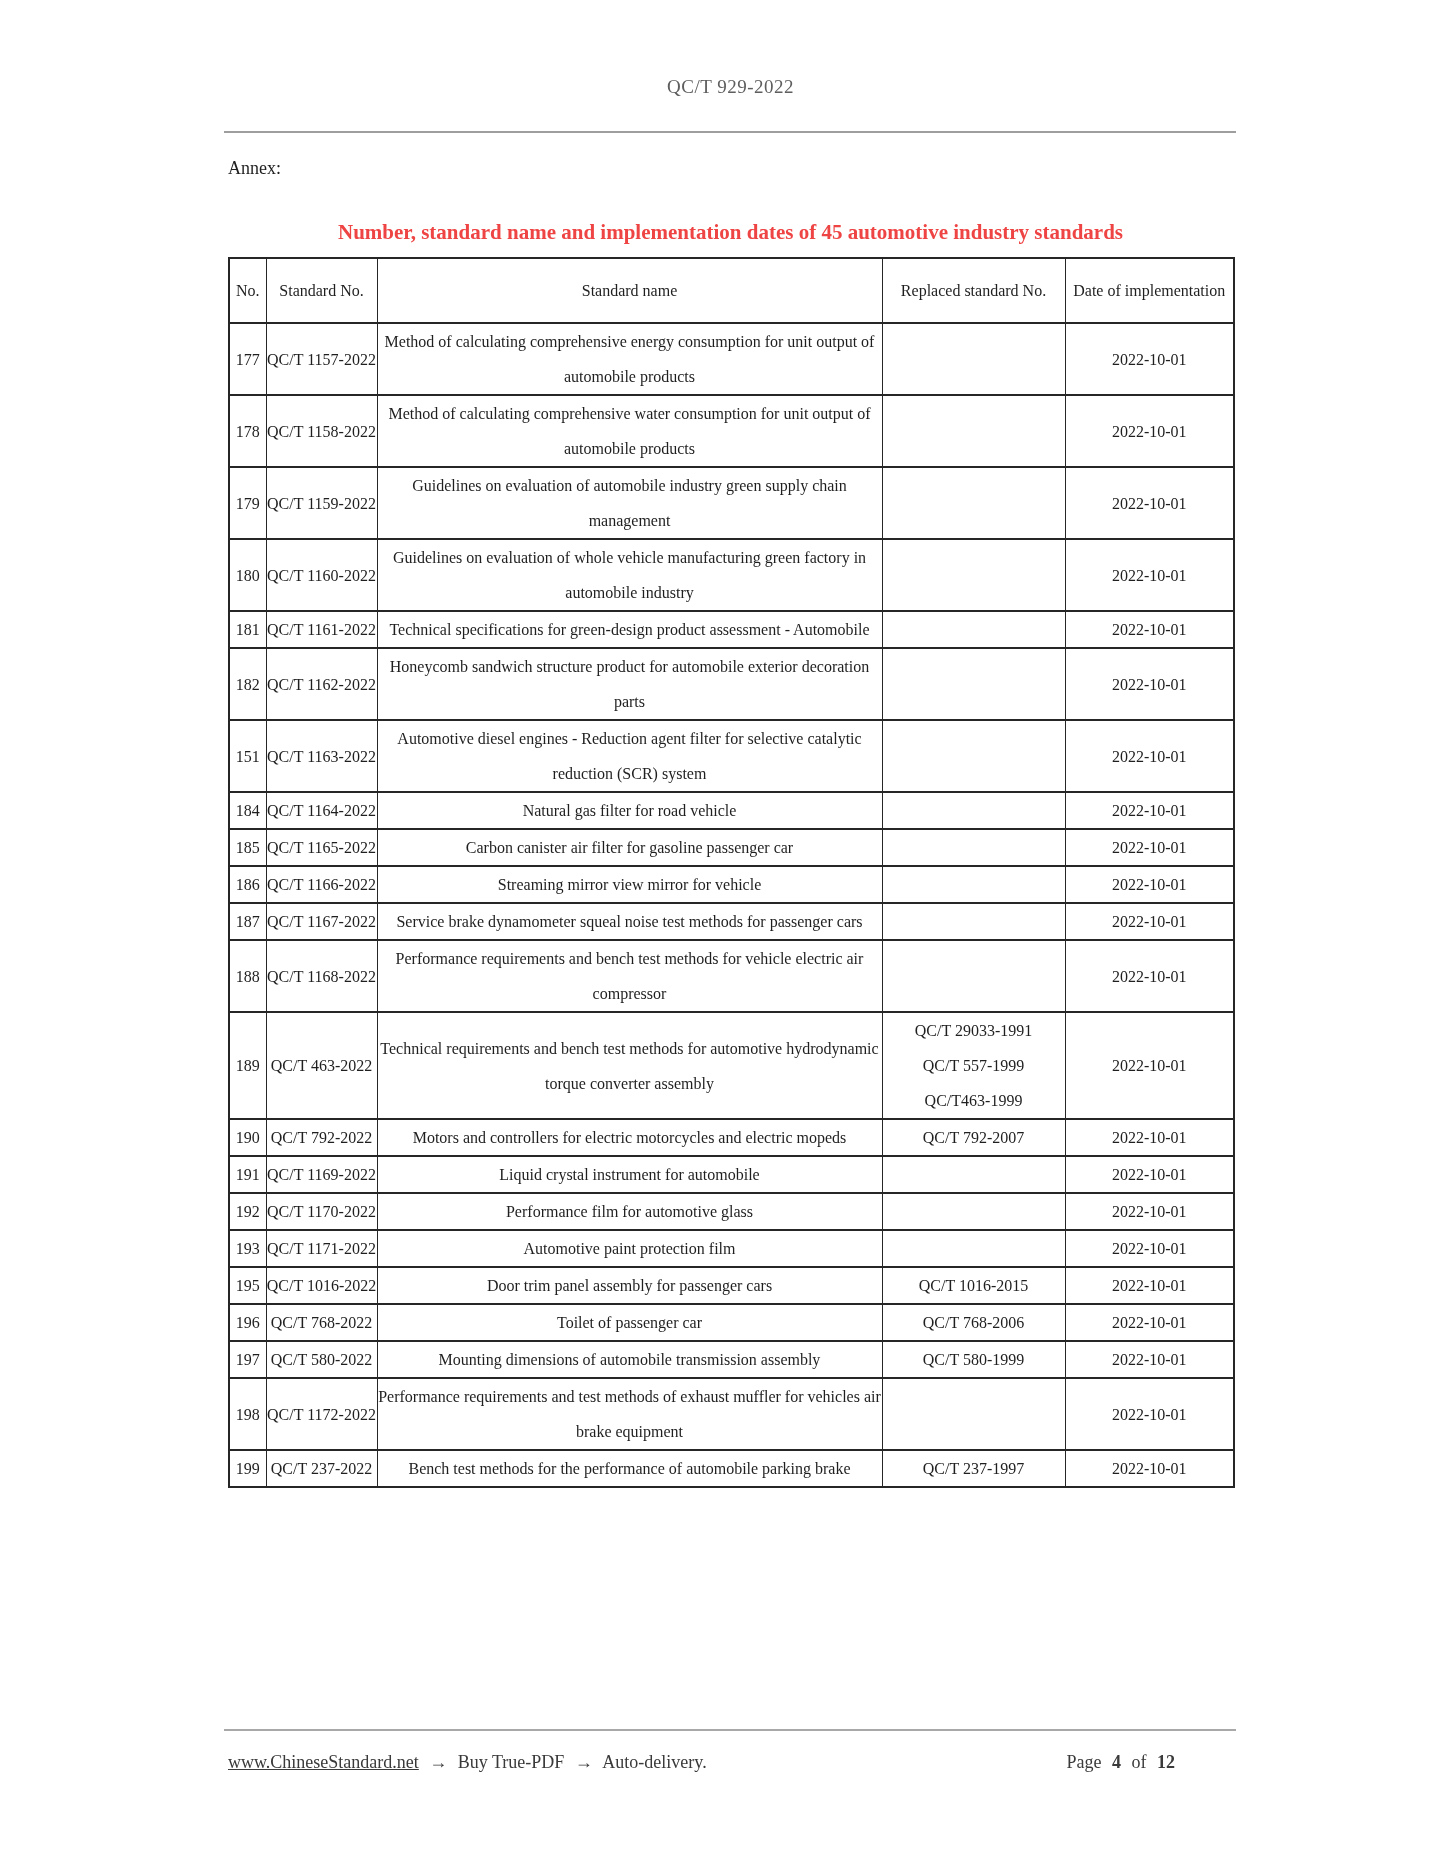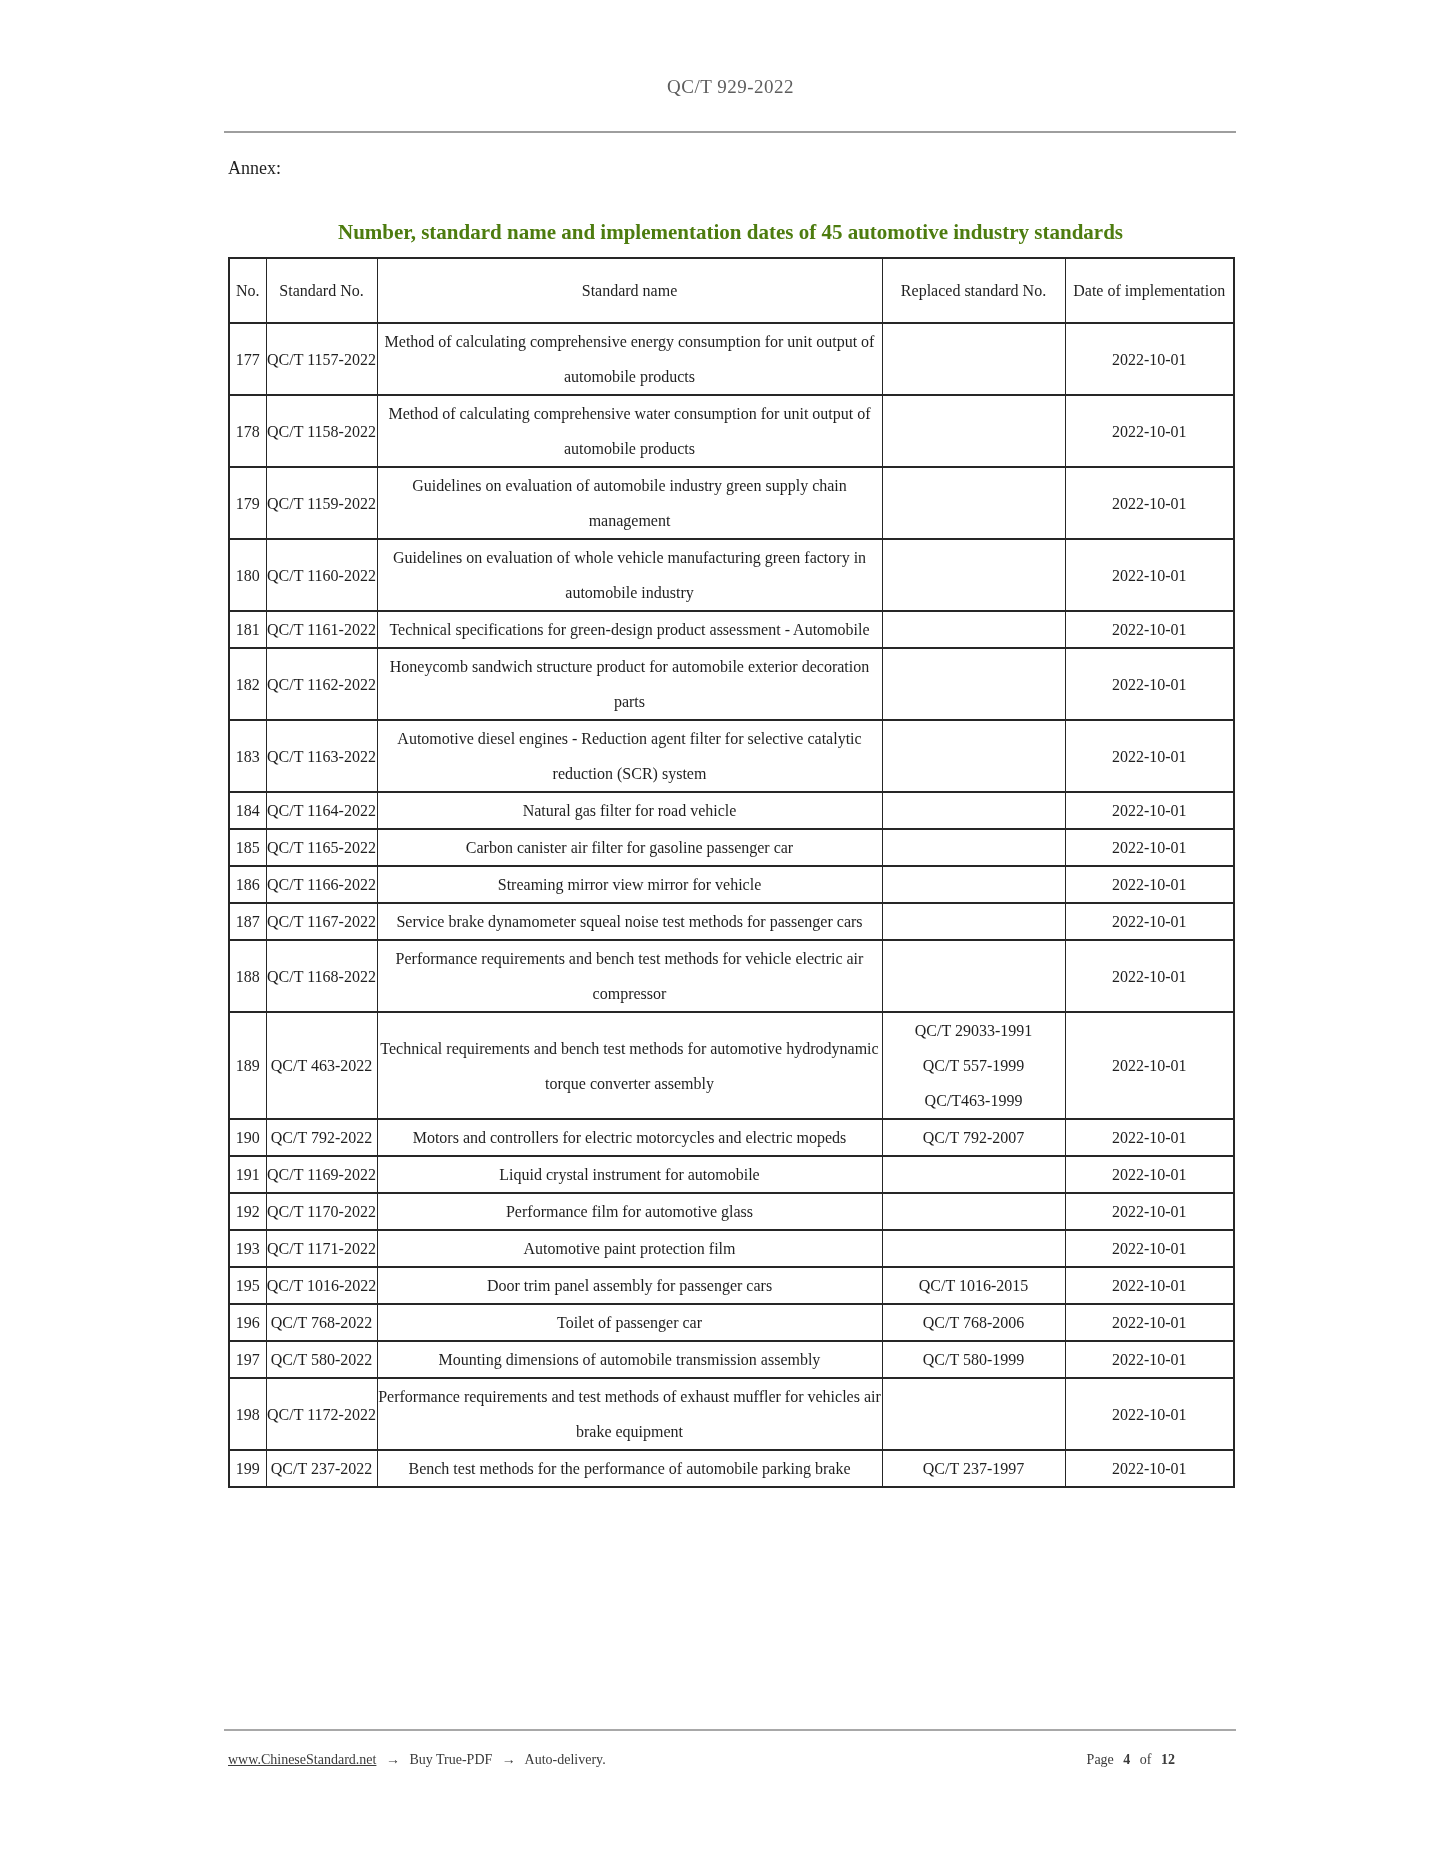--- a/index.html
+++ b/index.html
@@ -38,21 +38,21 @@
   .annex {
     top: 158px;
     font-size: 18px;
     color: #1f1f1f;
   }
   .table-title {
     top: 220px;
     text-align: center;
     font-weight: bold;
     font-size: 21px;
-    color: #4d7c0f;
+    color: #ef4444;
   }
   table.std-table {
     position: absolute;
     left: 228px;
     top: 257px;
     width: 1005px;
     border-collapse: collapse;
     table-layout: fixed;
   }
   table.std-table { border: 2px solid #262626; }
@@ -88,21 +88,21 @@
     width: 1012px;
     top: 1729px;
     height: 2px;
     background: #a8a8a8;
   }
   .footer-row {
     position: absolute;
     left: 228px;
     width: 1005px;
     top: 1752px;
-    font-size: 14px;
+    font-size: 18px;
     color: #3a3a3a;
     display: flex;
     justify-content: space-between;
     align-items: baseline;
     gap: 47px;
   }
   .footer-left { white-space: nowrap; }
   .footer-link {
     text-decoration: underline;
     color: #3a3a3a;
@@ -180,21 +180,21 @@
           <td class="date-cell v-top">2022-10-01</td>
         </tr>
         <tr>
           <td class="no-cell">182</td>
           <td class="std-cell v-top">QC/T 1162-2022</td>
           <td class="name-cell">Honeycomb sandwich structure product for automobile exterior decoration parts</td>
           <td class="rep-cell"></td>
           <td class="date-cell v-top">2022-10-01</td>
         </tr>
         <tr>
-          <td class="no-cell">183</td>
+          <td class="no-cell">151</td>
           <td class="std-cell v-top">QC/T 1163-2022</td>
           <td class="name-cell">Automotive diesel engines - Reduction agent filter for selective catalytic reduction (SCR) system</td>
           <td class="rep-cell"></td>
           <td class="date-cell v-top">2022-10-01</td>
         </tr>
         <tr>
           <td class="no-cell">184</td>
           <td class="std-cell">QC/T 1164-2022</td>
           <td class="name-cell">Natural gas filter for road vehicle</td>
           <td class="rep-cell"></td>

